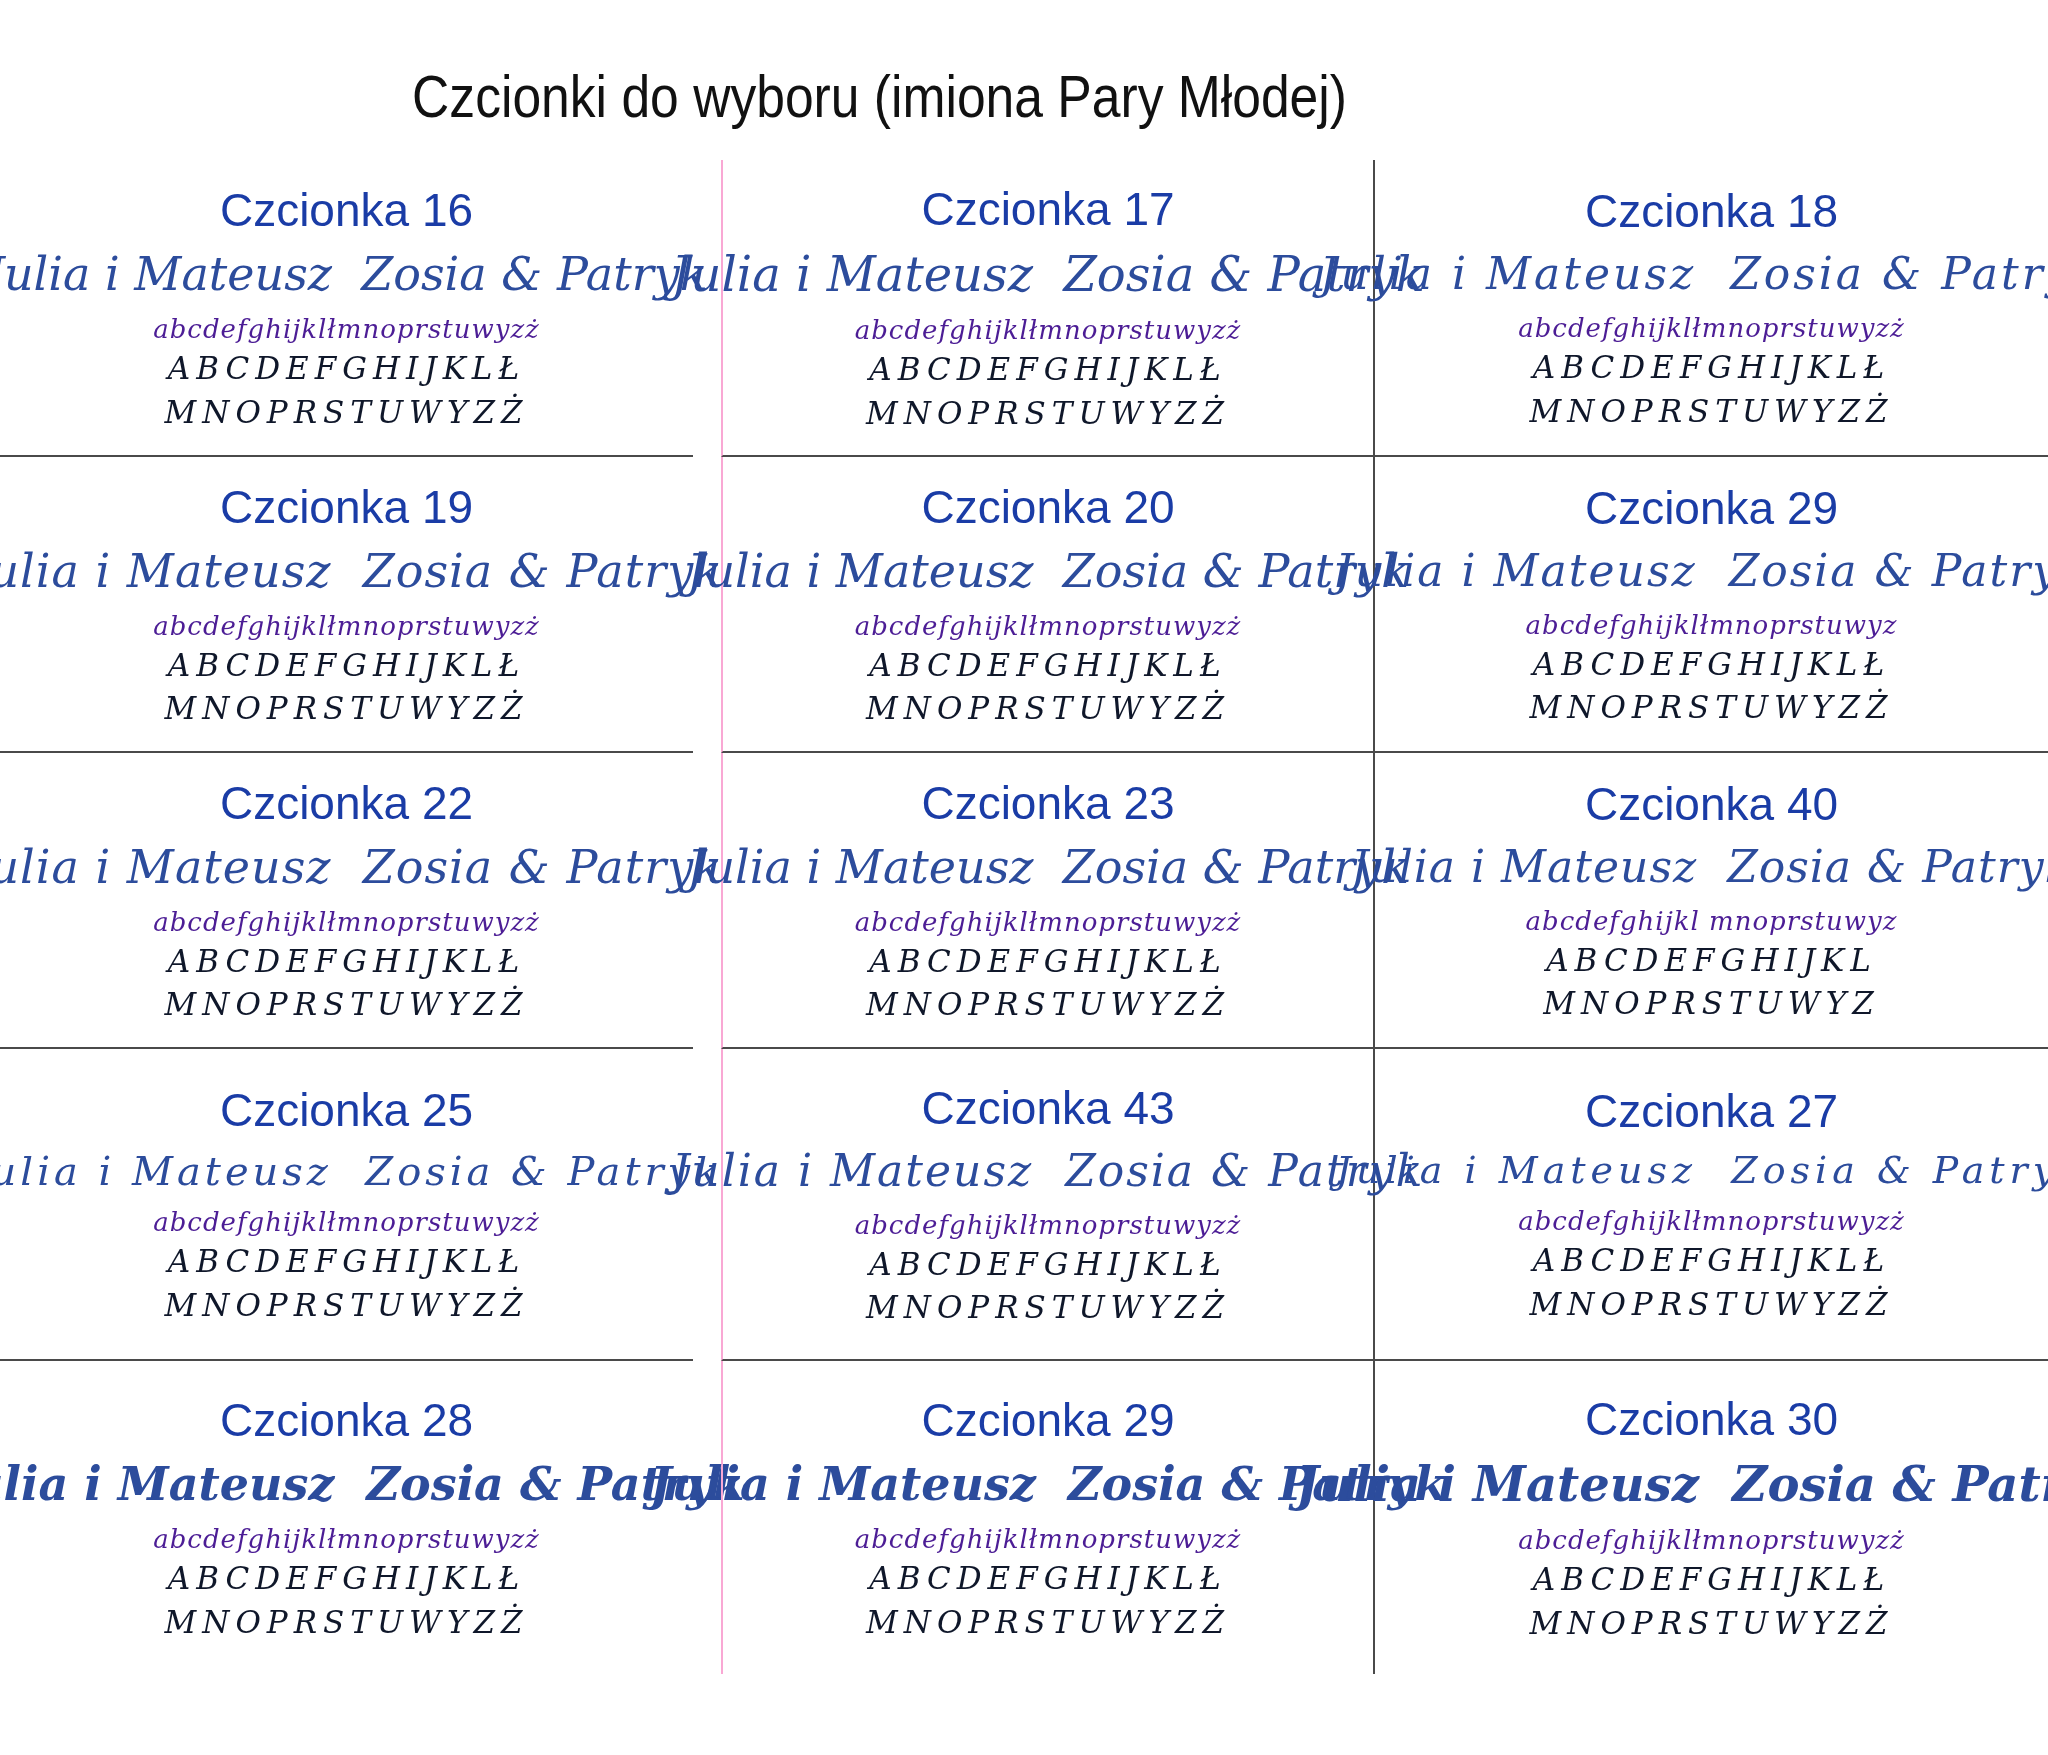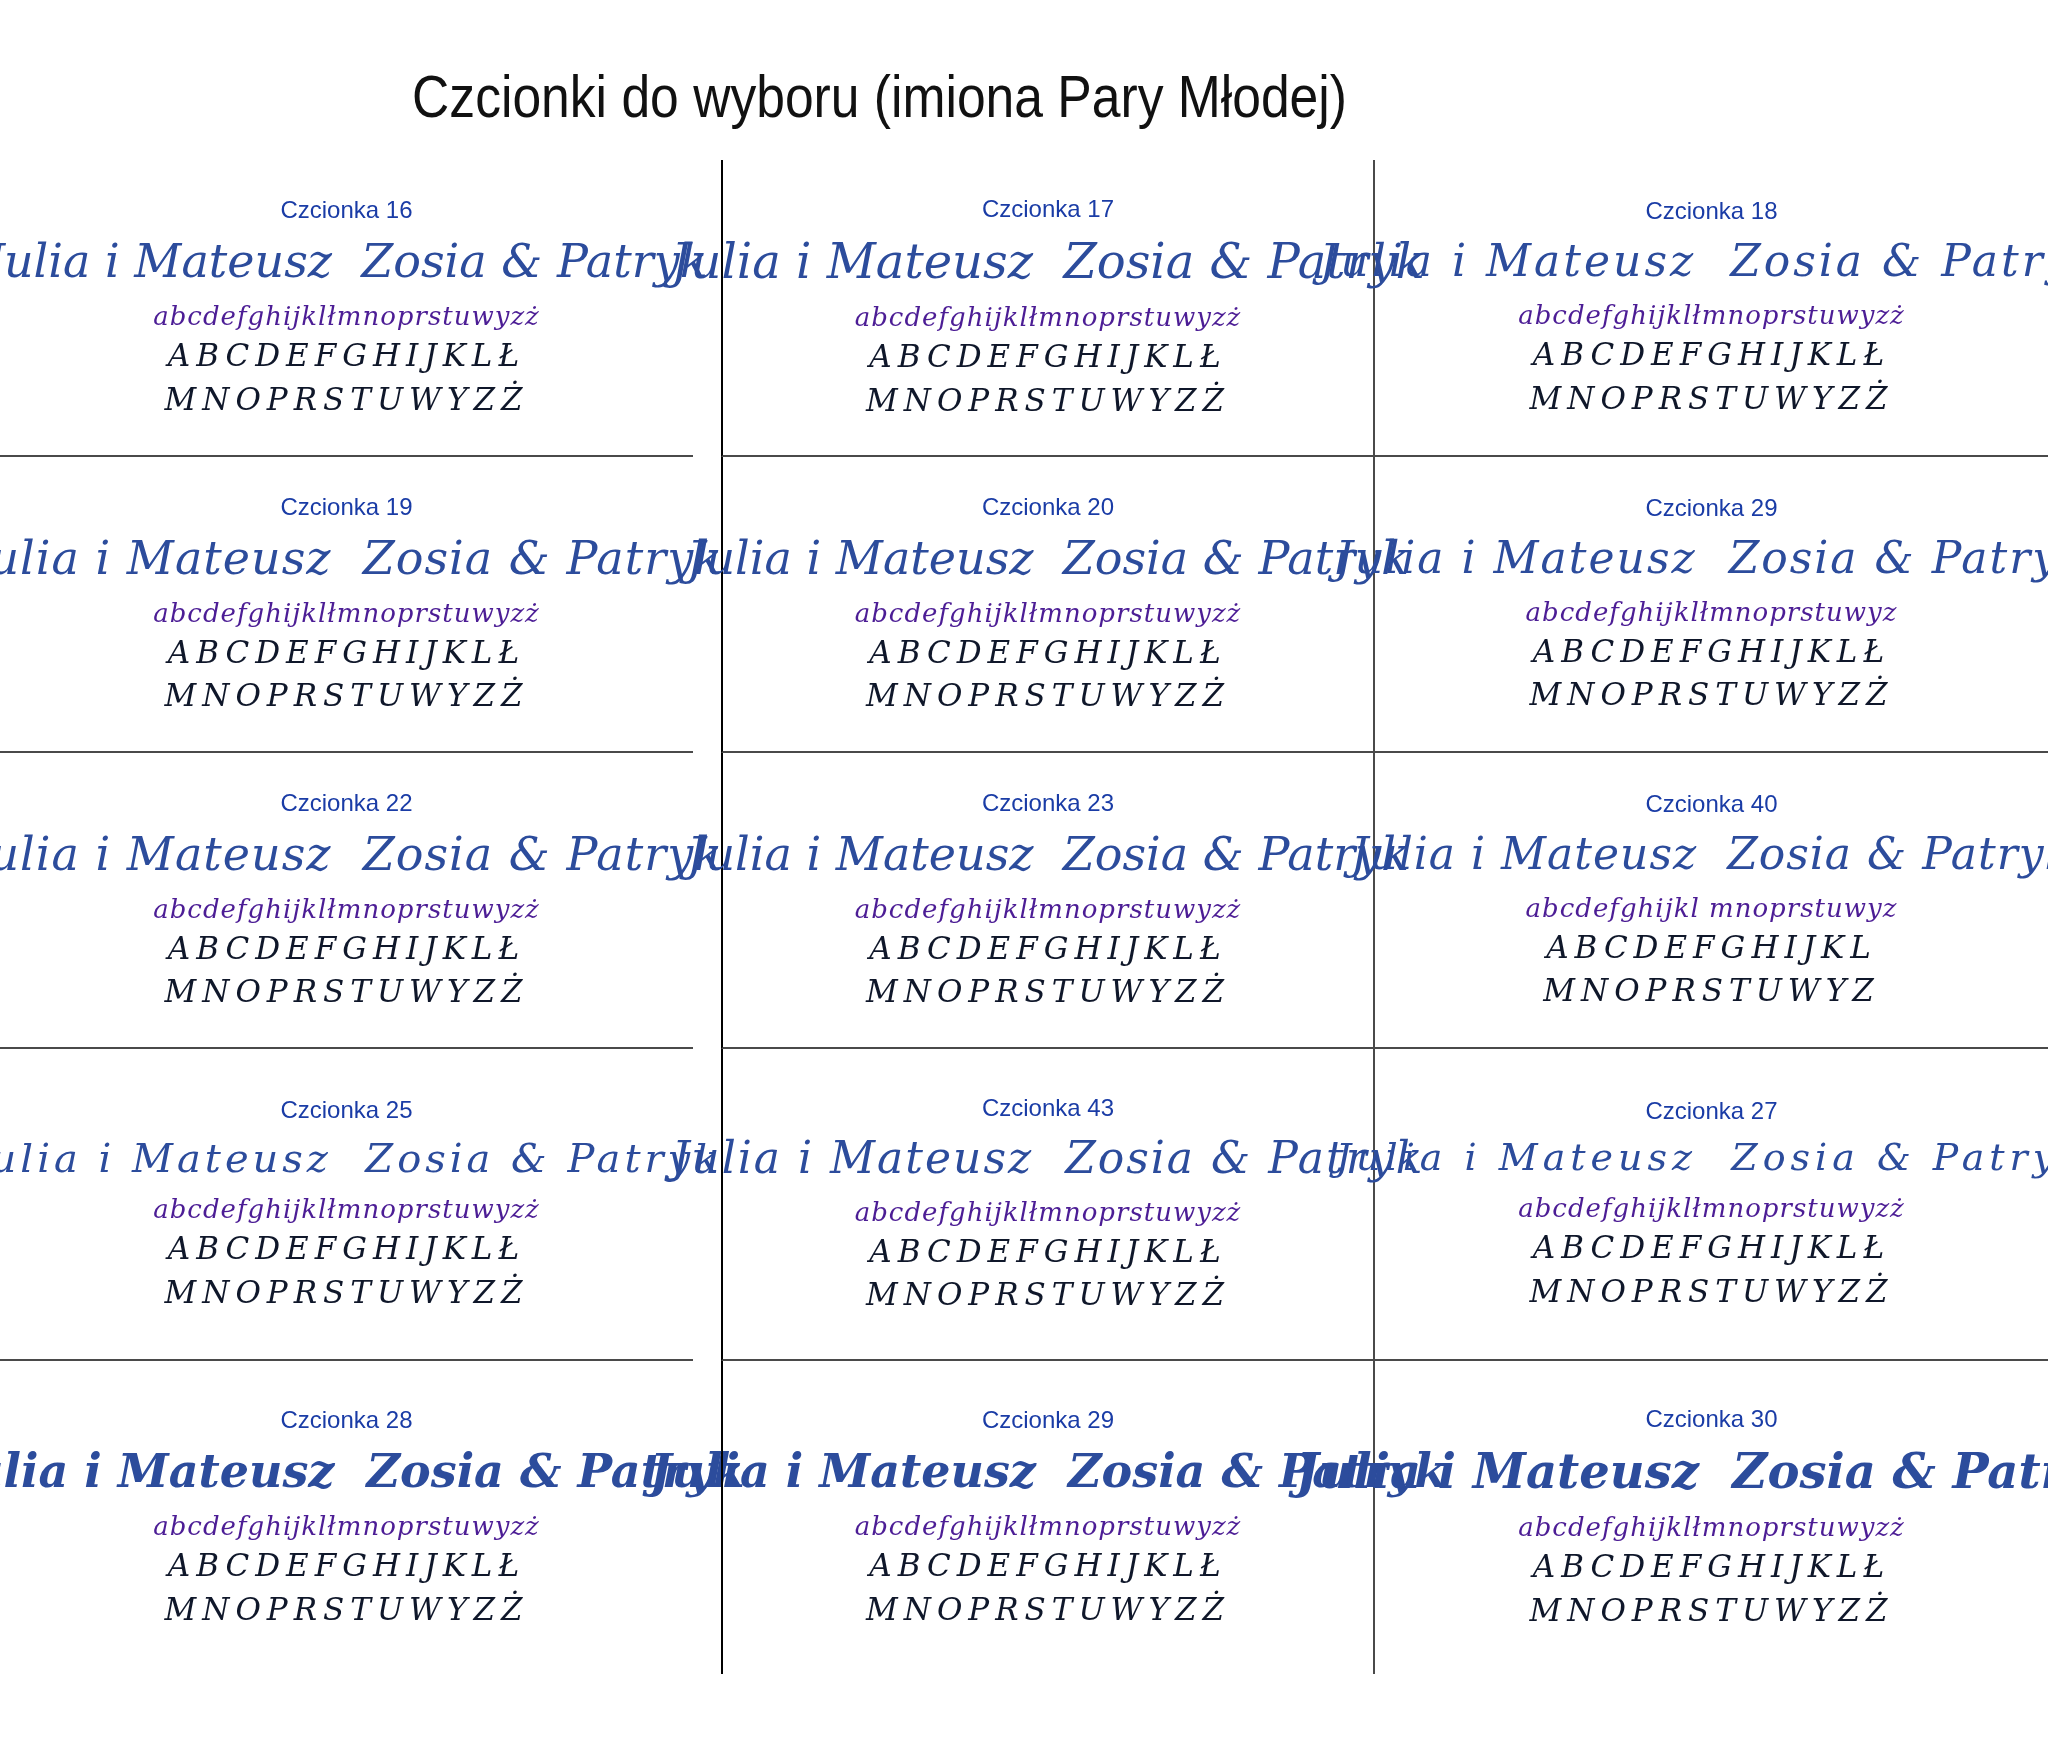--- a/index.html
+++ b/index.html
@@ -9,24 +9,24 @@
   .page-title{position:absolute;top:62px;left:0;width:1760px;text-align:center;}
   .page-title span{display:inline-block;font-size:60px;color:#111111;letter-spacing:0px;
                    transform:scaleX(0.86);transform-origin:center;white-space:pre;}
 
   
   .grid{position:absolute;left:0;top:160px;width:2048px;display:grid;
         grid-template-columns:693px 682px 673px;
         grid-template-rows:297px 296px 296px 312px 313px;}
   .cell{box-sizing:border-box;display:flex;flex-direction:column;align-items:center;
         justify-content:center;gap:5px;border-bottom:2px solid #4a4a4a;padding:4px 8px;}
-  .cell:nth-child(3n+2){border-left:2px solid #000000;border-right:2px solid #4a4a4a;margin-left:28px;}
+  .cell:nth-child(3n+2){border-left:2px solid #f9a8d4;border-right:2px solid #4a4a4a;margin-left:28px;}
   .cell:nth-last-child(-n+3){border-bottom:none;}
 
-  .card-title{font-size:24px;color:#1a3ca6;margin-bottom:4px;white-space:pre;}
+  .card-title{font-size:46px;color:#1a3ca6;margin-bottom:4px;white-space:pre;}
 
   .sample{font-family:"DejaVu Serif",serif;font-style:italic;color:#2c4c9c;
           white-space:pre;line-height:1.15;margin:2px 0 8px 0;}
   .lower{font-family:"DejaVu Serif",serif;font-style:italic;color:#4c1d95;
          font-size:26px;letter-spacing:1px;white-space:pre;}
   .upper{font-family:"DejaVu Serif",serif;font-style:italic;color:#0f172a;
          font-size:31px;letter-spacing:6px;white-space:pre;line-height:1.25;}
 
   
   .f16{font-size:46px;font-weight:400;}

